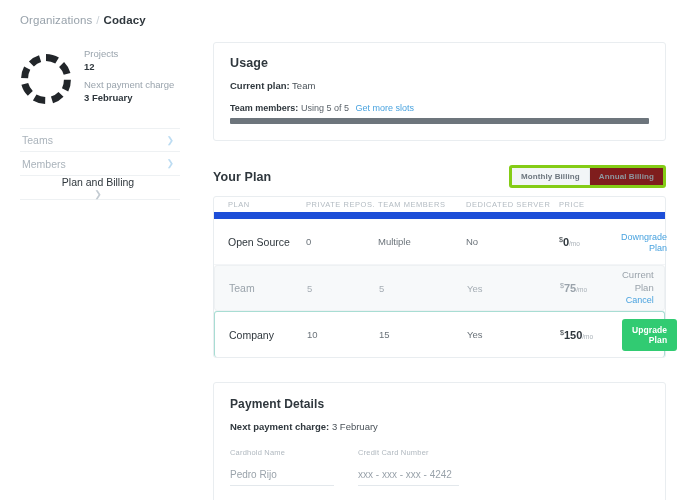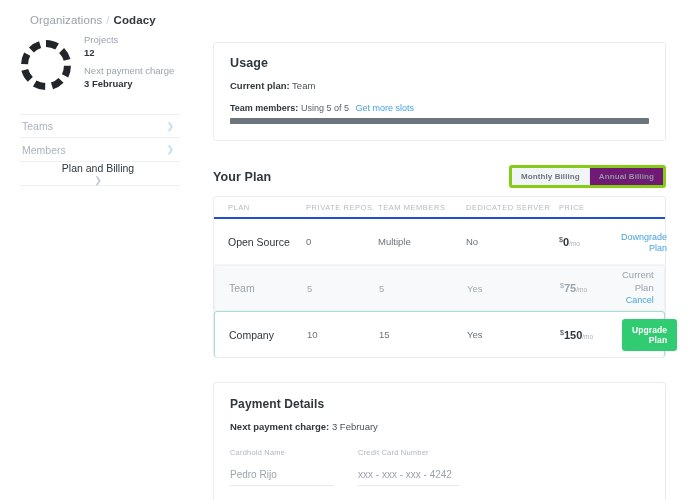--- a/index.html
+++ b/index.html
@@ -10,26 +10,26 @@
     color: #3b4248;
     overflow: hidden;
   }
   .page { position: relative; width: 696px; height: 500px; }
 
   
   .breadcrumb {
     position: absolute; left: 20px; top: 14px;
     font-size: 11.5px; letter-spacing: .1px;
   }
-  .breadcrumb .crumb-muted { color: #98a2ab; margin-left: 10px; }
+  .breadcrumb .crumb-muted { color: #98a2ab; }
   .breadcrumb .crumb-sep { color: #c9d0d6; margin: 0 4px; }
   .breadcrumb .crumb-current { color: #2f373d; font-weight: bold; }
 
   
-  .sidebar { position: absolute; left: 20px; top: 28px; width: 160px; }
+  .sidebar { position: absolute; left: 20px; top: 42px; width: 160px; }
   .org-block { display: flex; align-items: center; height: 74px; }
   .org-logo { width: 52px; height: 52px; flex: 0 0 52px; position: relative; }
   .org-logo svg { display: block; }
   .org-meta { margin-left: 12px; line-height: 1.35; }
   .org-meta .lbl { font-size: 9.5px; color: #9aa4ad; }
   .org-meta .val { font-size: 9.5px; color: #2f373d; font-weight: bold; margin-bottom: 5px; }
 
   .nav { margin-top: 12px; }
   .nav-item {
     display: flex; align-items: center; justify-content: space-between;
@@ -67,37 +67,37 @@
 
   
   .plan-head {
     display: flex; align-items: center; justify-content: space-between;
     margin-bottom: 8px;
   }
   .plan-head h2 { font-size: 12.5px; color: #2f373d; letter-spacing: .1px; }
   .seg { display: flex; border: 3px solid #84cc16; border-radius: 3px; overflow: hidden; }
   .seg div {
     font-size: 8px; font-weight: bold; letter-spacing: .1px;
-    padding: 4px 9px; color: #8e979f; background: #701a75; white-space: nowrap;
+    padding: 4px 9px; color: #8e979f; background: #7f1d1d; white-space: nowrap;
   }
   .seg div.on { background: #f2f5f7; color: #6d767e; }
   .seg div + div { border-left: 1px solid #e4e9ed; }
 
   
   .plan-table { }
   .ptr {
     display: flex; align-items: center;
     padding: 0 14px;
     min-height: 46px;
     font-size: 9.5px;
     color: #6b737a;
   }
   .ptr.head {
     min-height: 22px;
-    border-bottom: 2px solid #1d4ed8;
+    border-bottom: 7px solid #1d4ed8;
     font-size: 7.5px; letter-spacing: .55px;
     color: #b3bbc2;
   }
   .ptr.row { border-bottom: 1px solid #f3f5f7; }
   .ptr.row.last { border-bottom: none; }
   .ptr.muted { background: #f7f9fa; border: 1px solid #eef1f3; border-radius: 3px; color: #a6aeb5; }
   .ptr.accent { border: 1px solid #a8ddd3; border-radius: 3px; }
   .c-plan   { width: 78px; flex: 0 0 78px; }
   .c-repos  { width: 72px; flex: 0 0 72px; }
   .c-mem    { width: 88px; flex: 0 0 88px; }

